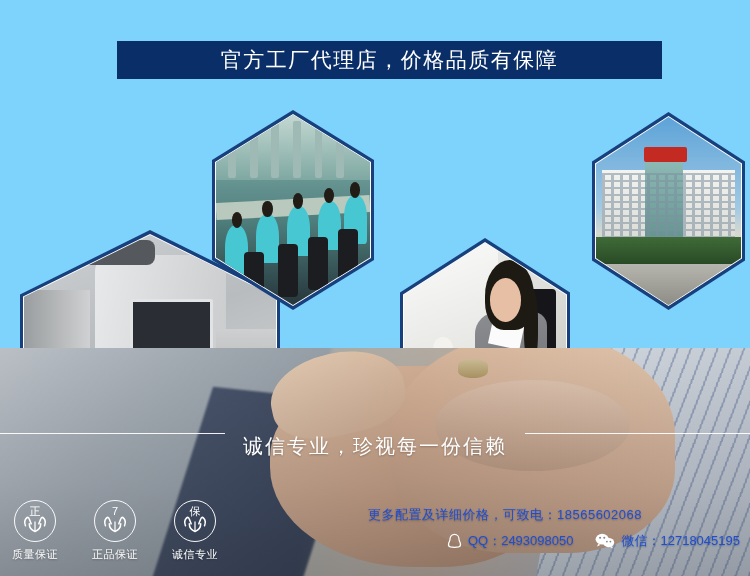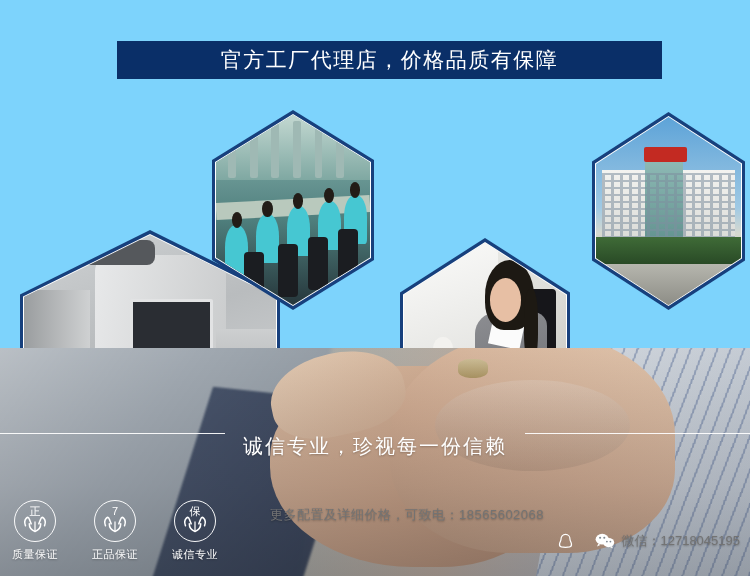--- a/index.html
+++ b/index.html
@@ -301,21 +301,21 @@
   }
   .badge .badge-label{
     margin-top:5px; font-size:11px; color:#ffffff; white-space:nowrap;
     letter-spacing:.5px;
     text-shadow:0 1px 2px rgba(0,0,0,.3);
   }
 
   
   #contact{
     position:absolute; right:10px; top:158px; width:470px;
-    text-align:left; color:#737373;
+    text-align:center; color:#1d4ed8;
   }
   #contact .line1{
     font-size:13px; letter-spacing:.5px; white-space:nowrap;
     text-shadow:0 1px 2px rgba(0,0,0,.3);
   }
   #contact .line2{
     margin-top:8px; font-size:13px; white-space:nowrap;
     display:flex; align-items:center; justify-content:flex-end; gap:6px;
     text-shadow:0 1px 2px rgba(0,0,0,.3);
   }
@@ -503,20 +503,21 @@
   </div>
 
   <div id="contact">
     <div class="line1">更多配置及详细价格，可致电：18565602068</div>
     <div class="line2">
       <span class="qq-icon">
         <svg width="15" height="17" viewBox="0 0 15 17">
           <path d="M7.5 1.4 C4.6 1.4 3.0 3.6 3.0 6.2 C3.0 7.6 2.0 9.0 1.6 10.6 C1.2 12.4 2.2 13.6 3.4 13.9 C4.3 14.1 5.8 14.3 7.5 14.3 C9.2 14.3 10.7 14.1 11.6 13.9 C12.8 13.6 13.8 12.4 13.4 10.6 C13.0 9.0 12.0 7.6 12.0 6.2 C12.0 3.6 10.4 1.4 7.5 1.4 Z" fill="none" stroke="#ffffff" stroke-width="1.2"></path>
         </svg>
       </span>
+      <span>QQ：2493098050</span>
       <span class="spacer"></span>
       <span class="wechat-icon">
         <svg width="20" height="16" viewBox="0 0 20 16">
           <ellipse cx="7.2" cy="6.2" rx="6.6" ry="5.4" fill="#ffffff"></ellipse>
           <path d="M3.4 10.6 L2.0 13.6 L5.2 11.9 Z" fill="#ffffff"></path>
           <circle cx="5.1" cy="4.8" r="1.05" fill="#7e8790"></circle>
           <circle cx="9.3" cy="4.8" r="1.05" fill="#7e8790"></circle>
           <ellipse cx="13.6" cy="9.6" rx="5.6" ry="4.6" fill="#ffffff"></ellipse>
           <path d="M16.6 13.0 L18.2 15.4 L15.2 14.2 Z" fill="#ffffff"></path>
           <circle cx="11.9" cy="8.6" r="0.9" fill="#7e8790"></circle>

